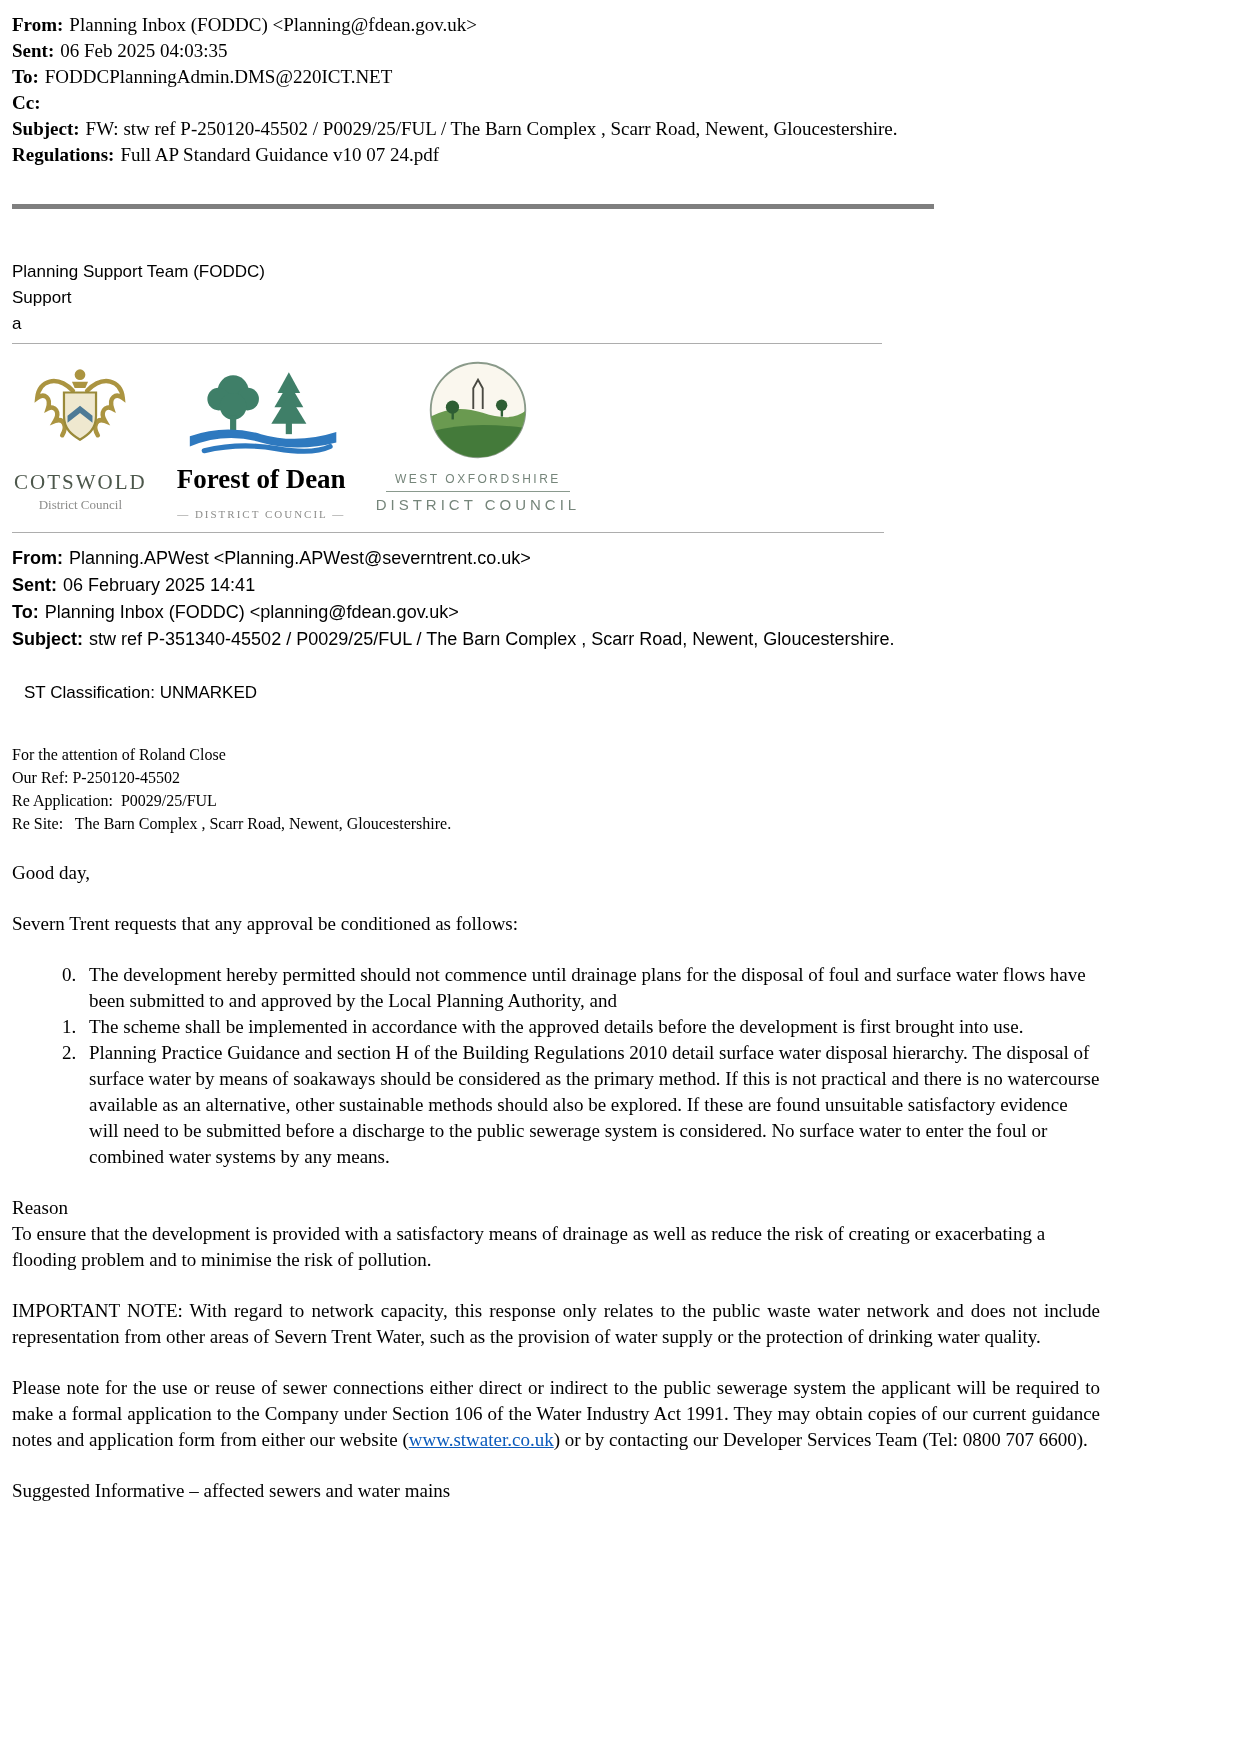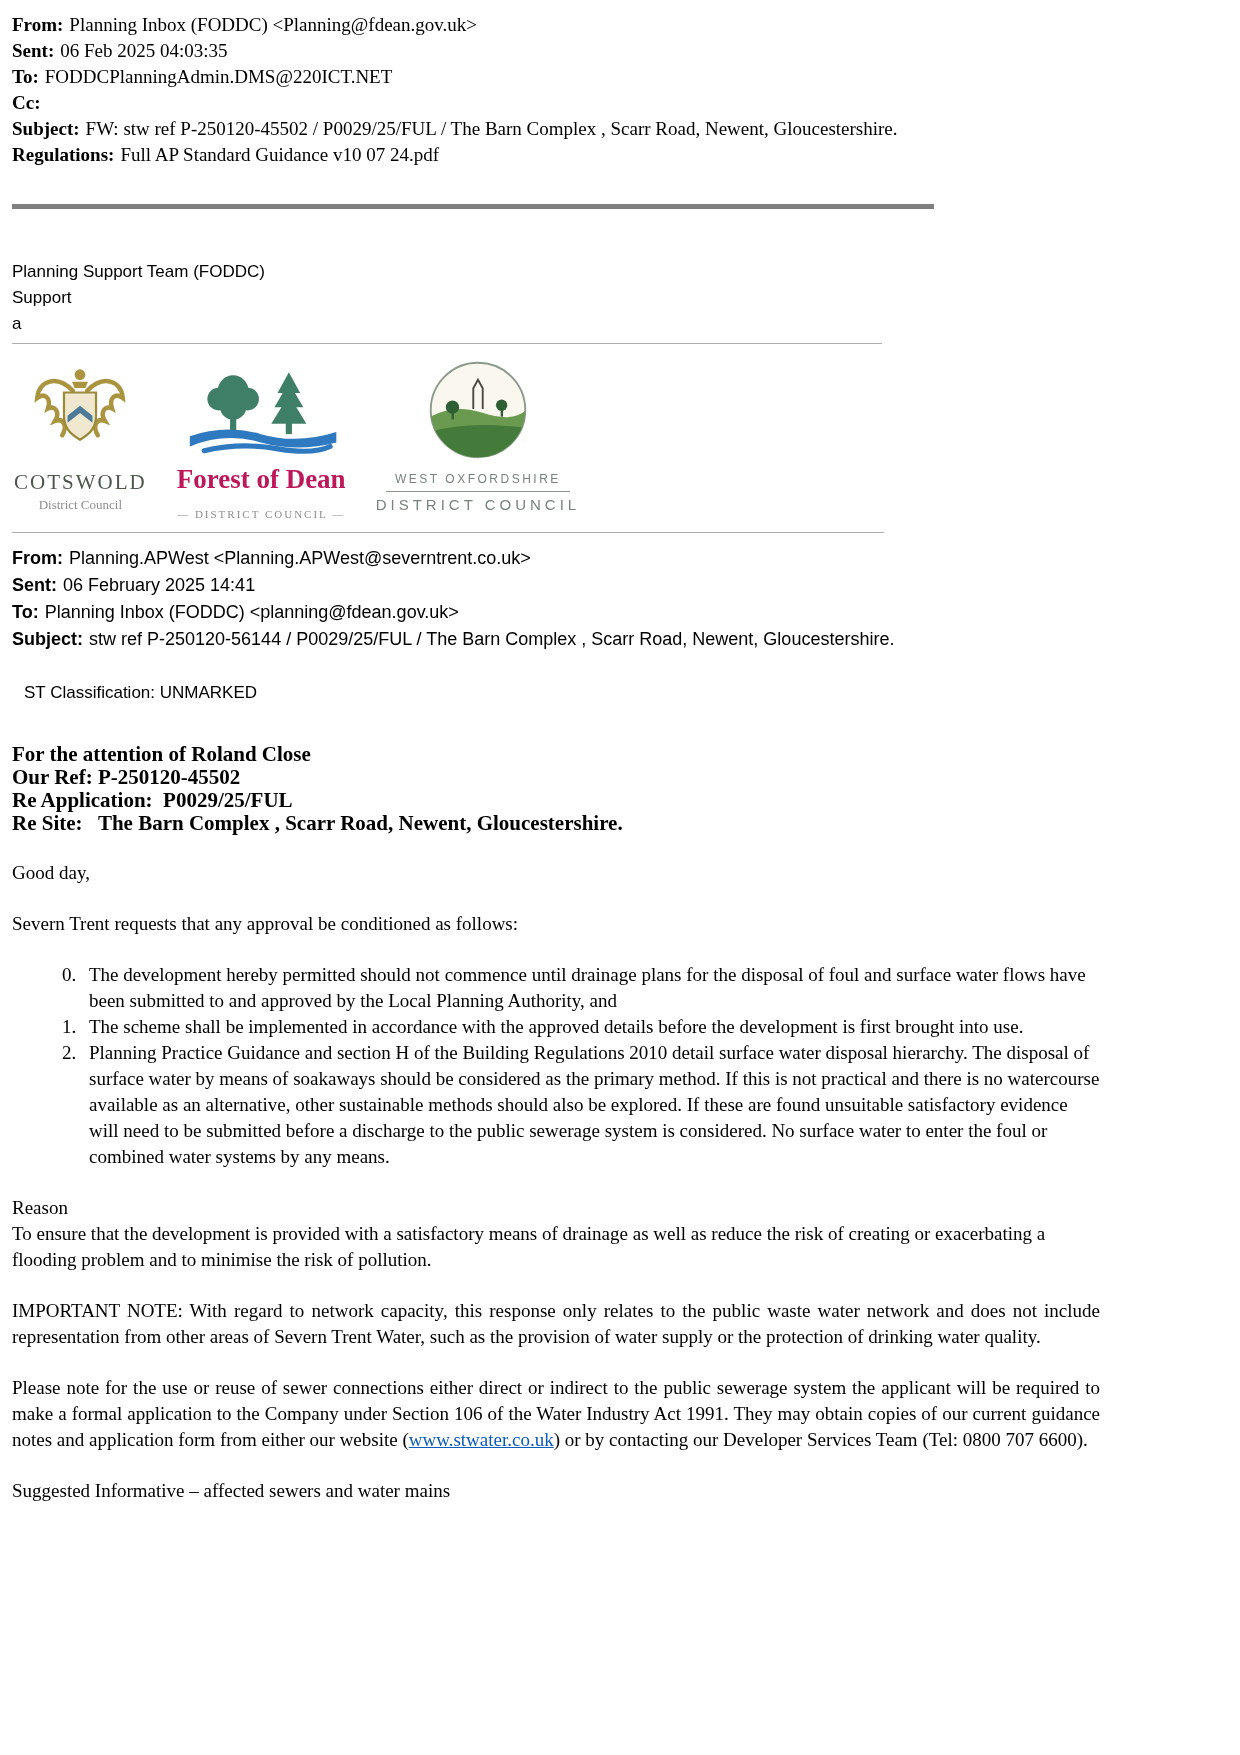--- a/index.html
+++ b/index.html
@@ -17,32 +17,32 @@
 
   .rule-thin{border:0;border-top:1px solid #adadad;width:870px;margin:6px 0 0 0;}
   .rule-thin2{border:0;border-top:1px solid #adadad;width:872px;margin:12px 0 0 0;}
 
   
   .logos{display:flex;align-items:flex-start;gap:30px;margin:14px 0 8px 2px;}
   .logo{display:flex;flex-direction:column;align-items:center;}
   .logo-art{height:104px;display:flex;align-items:flex-end;justify-content:center;}
   .cotswold-name{font-size:21px;letter-spacing:2px;color:#4c574b;margin-top:8px;font-family:"Liberation Serif",serif;}
   .cotswold-sub{font-size:13px;color:#8d8d8b;margin-top:2px;}
-  .fod-name{font-size:27px;color:#be185d;font-weight:600;margin-top:2px;font-family:"Liberation Serif",serif;}
+  .fod-name{font-size:27px;color:#000000;font-weight:600;margin-top:2px;font-family:"Liberation Serif",serif;}
   .fod-sub{font-size:11px;color:#8d8d8b;letter-spacing:2px;margin-top:13px;font-family:Liberation Serif, serif;}
   .wodc-line1{font-family:"Liberation Sans",sans-serif;font-size:12px;letter-spacing:2.5px;color:#75857a;margin-top:10px;}
   .wodc-rule{width:184px;border:0;border-top:1px solid #8a9a8e;margin:5px 0 4px 0;}
   .wodc-line2{font-family:"Liberation Sans",sans-serif;font-size:15px;letter-spacing:4px;color:#75857a;}
 
   
   .inner-header{margin-top:12px;font-family:"Liberation Sans",sans-serif;font-size:18px;line-height:27px;}
   .classification{margin-top:30px;padding-left:12px;font-family:"Liberation Sans",sans-serif;font-size:17px;}
 
   
-  .refblock{margin-top:40px;font-size:21px;font-weight:700;line-height:23px;}
+  .refblock{margin-top:40px;font-size:16px;font-weight:400;line-height:23px;}
   .refblock div{white-space:pre-wrap;}
   .emailbody{width:1088px;font-size:19px;line-height:26px;}
   .emailbody .para{margin-top:25px;}
   .list{margin-top:25px;}
   .li{display:flex;width:1088px;}
   .num{flex:none;width:27px;margin-left:50px;}
   .litext{flex:1;}
   .justify{text-align:justify;}
   .nogap{margin-top:0;}
   a.link{color:#0b5bbc;text-decoration:underline;cursor:pointer;}
@@ -140,21 +140,21 @@
     </div>
 
   </div>
 
   <hr class="rule-thin2">
 
   <div class="inner-header">
     <div class="hrow"><span class="hlabel">From:</span><span>Planning.APWest &lt;Planning.APWest@severntrent.co.uk&gt;</span></div>
     <div class="hrow"><span class="hlabel">Sent:</span><span>06 February 2025 14:41</span></div>
     <div class="hrow"><span class="hlabel">To:</span><span>Planning Inbox (FODDC) &lt;planning@fdean.gov.uk&gt;</span></div>
-    <div class="hrow"><span class="hlabel">Subject:</span><span>stw ref P-250120-56144 / P0029/25/FUL / The Barn Complex , Scarr Road, Newent, Gloucestershire.</span></div>
+    <div class="hrow"><span class="hlabel">Subject:</span><span>stw ref P-351340-45502 / P0029/25/FUL / The Barn Complex , Scarr Road, Newent, Gloucestershire.</span></div>
   </div>
 
   <div class="classification">ST Classification: UNMARKED</div>
 
   <div class="emailbody">
 
     <div class="refblock">
       <div>For the attention of Roland Close</div>
       <div>Our Ref: P-250120-45502</div>
       <div>Re Application:  P0029/25/FUL</div>

